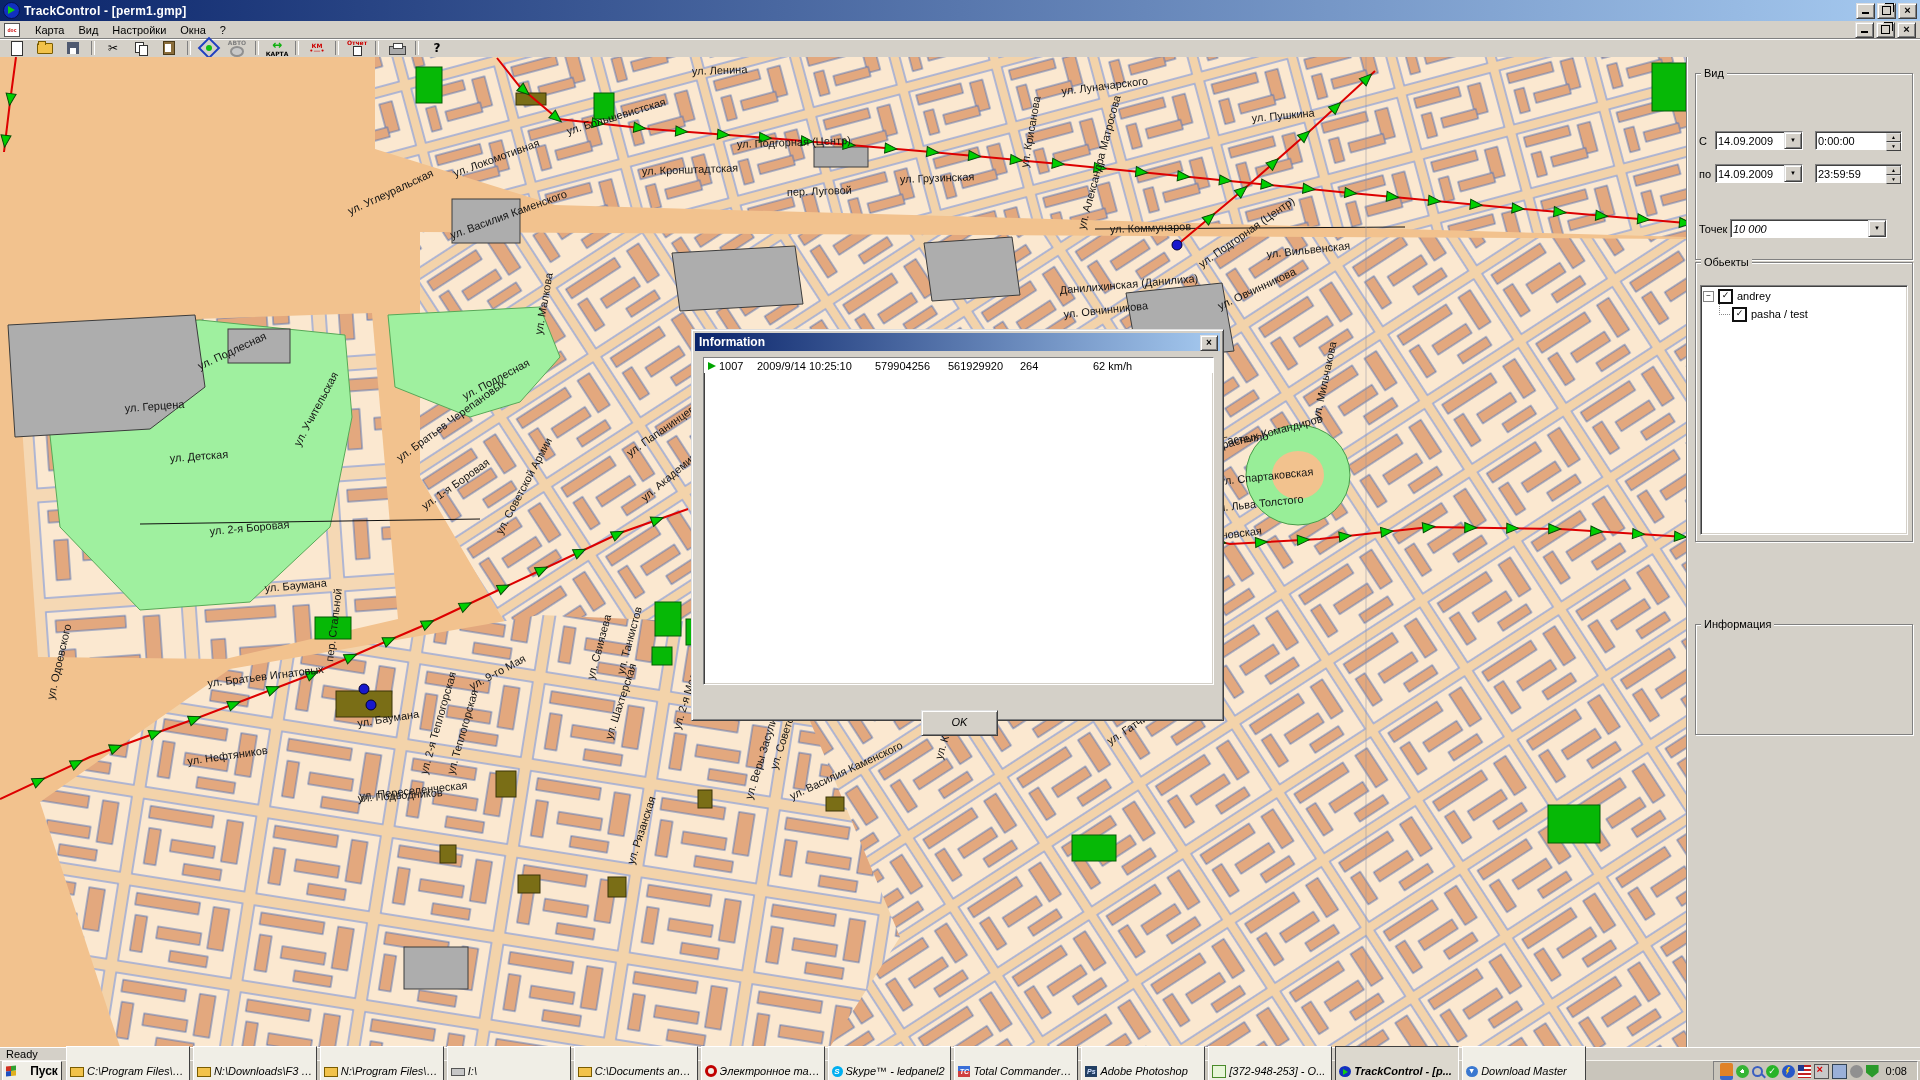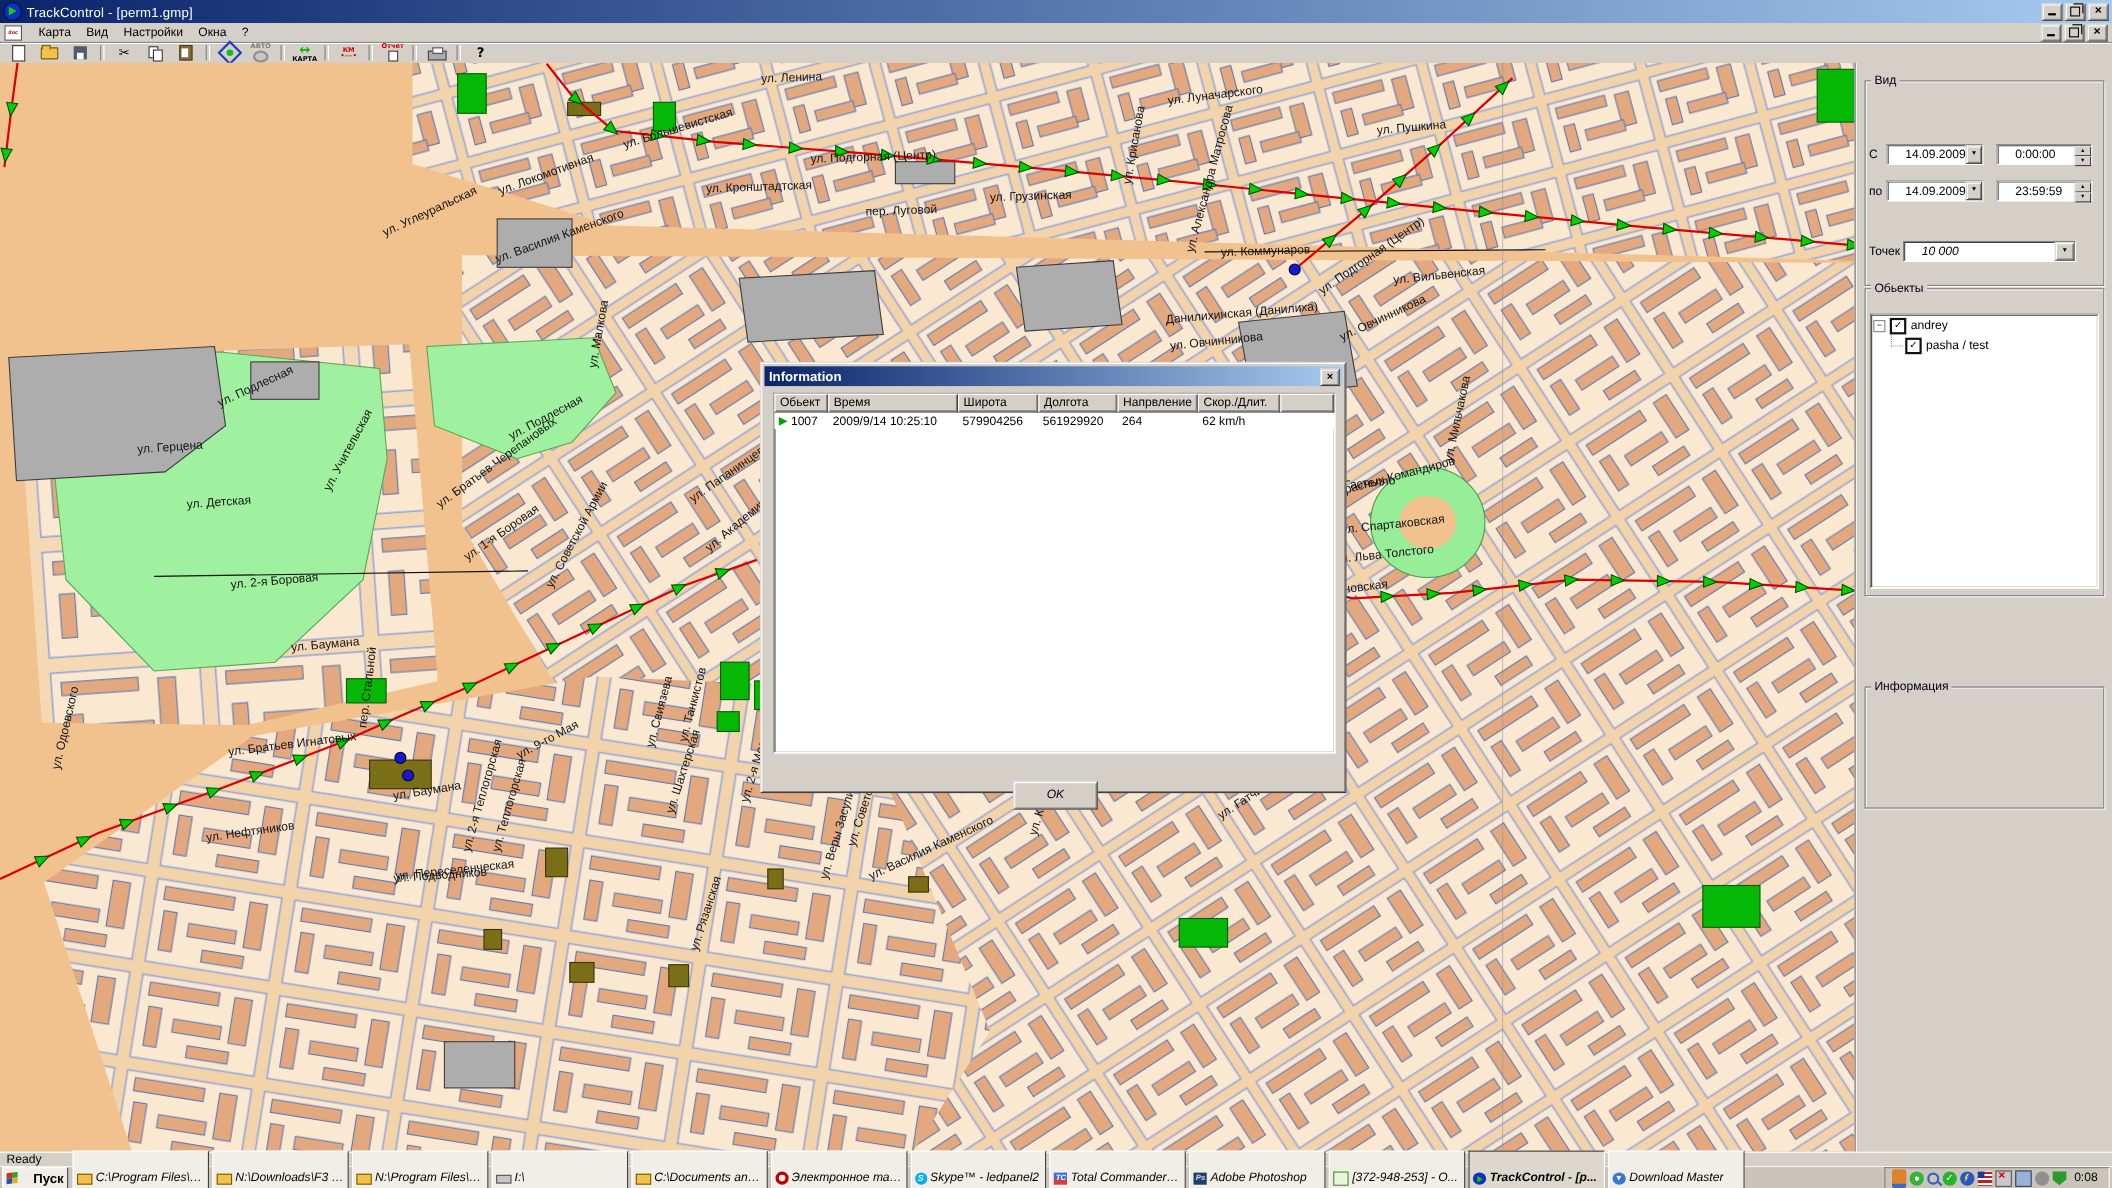--- a/index.html
+++ b/index.html
@@ -6,21 +6,21 @@
   body{width:1920px;height:1080px;overflow:hidden;position:relative;background:#d4d0c8;
        font-family:"Liberation Sans","DejaVu Sans",sans-serif;font-size:11px;color:#000;}
   .abs{position:absolute;}
   
   .out{border:1px solid;border-color:#dfdfdf #404040 #404040 #dfdfdf;box-shadow:inset 1px 1px 0 #fff, inset -1px -1px 0 #808080;background:#d4d0c8;}
   .sunk{border:1px solid;border-color:#808080 #fff #fff #808080;box-shadow:inset 1px 1px 0 #404040, inset -1px -1px 0 #d4d0c8;background:#fff;}
   
   #titlebar{left:0;top:0;width:1920px;height:21px;background:linear-gradient(90deg,#0a246a,#a6caf0);display:flex;align-items:center;}
   #app-icon{width:15px;height:15px;margin:0 4px 0 3px;border-radius:50%;background:#1030c0;border:1px solid #051050;position:relative;}
   #app-icon i{position:absolute;left:4px;top:3px;width:0;height:0;border-left:7px solid #10d010;border-top:4px solid transparent;border-bottom:4px solid transparent;}
-  #title-text{color:#fff;font-weight:normal;font-size:12px;letter-spacing:.2px;}
+  #title-text{color:#fff;font-weight:bold;font-size:12px;letter-spacing:.2px;}
   .winbtns{margin-left:auto;display:flex;gap:2px;padding-right:3px;}
   .wbtn{width:17px;height:14px;font-size:9px;line-height:12px;text-align:center;font-weight:bold;color:#000;}
   .ico-min{display:inline-block;width:7px;height:2px;background:#000;margin-top:8px;}
   .ico-rest{display:inline-block;width:7px;height:7px;border:1px solid #000;box-shadow:2px -2px 0 -0px #d4d0c8,3px -3px 0 #000;margin-top:2px;}
   .ico-x{font-size:11px;line-height:12px;}
   
   #menubar{left:0;top:21px;width:1920px;height:17px;background:#d4d0c8;display:flex;align-items:center;border-bottom:1px solid #fff;}
   #doc-icon{width:14px;height:12px;background:#fff;border:1px solid #555;margin:0 8px 0 4px;position:relative;font-size:5px;color:#c00;line-height:12px;text-align:center;font-weight:bold;}
   .menu-item{padding:1px 7px;cursor:default;}
   #menubar .winbtns{padding-right:4px;}
@@ -49,21 +49,21 @@
   #map-wrap{left:0;top:57px;width:1686px;height:990px;overflow:hidden;background:#f2c28e;}
   .street-label{font-family:"Liberation Sans",sans-serif;font-size:11px;fill:#141414;}
   #splitter{left:1686px;top:57px;width:6px;height:990px;background:#d4d0c8;border-left:1px solid #808080;box-shadow:inset 1px 0 0 #fff;}
   
   #sidebar{left:1692px;top:57px;width:228px;height:990px;background:#d4d0c8;}
   .groupbox{position:absolute;left:3px;right:7px;border:1px solid #808080;box-shadow:inset 1px 1px 0 #fff, 1px 1px 0 #fff;}
   .grouplabel{position:absolute;top:-7px;left:5px;background:#d4d0c8;padding:0 3px;}
   .srow{position:absolute;left:0;width:100%;height:19px;}
   .lbl{position:absolute;left:3px;top:4px;}
   .combo,.spinfield{position:absolute;height:19px;background:#fff;border:1px solid;border-color:#808080 #fff #fff #808080;box-shadow:inset 1px 1px 0 #404040;box-sizing:border-box;display:flex;align-items:center;}
-  .cval{flex:1;padding-left:16px;}
+  .cval{flex:1;padding-left:2px;}
   .ddbtn{width:16px;height:15px;margin:0;font-size:6px;line-height:15px;text-align:center;}
   .spin{width:15px;height:15px;display:flex;flex-direction:column;}
   .spin i{flex:1;font-style:normal;font-size:5px;line-height:7px;text-align:center;border:1px solid;border-color:#dfdfdf #404040 #404040 #dfdfdf;background:#d4d0c8;}
   .treebox{position:absolute;left:4px;right:4px;top:22px;bottom:6px;}
   .treerow{display:flex;align-items:center;height:16px;margin-top:2px;}
   .expbox{width:9px;height:9px;border:1px solid #848484;background:#fff;font-size:8px;line-height:7px;text-align:center;margin:0 4px 0 2px;}
   .cb{width:11px;height:11px;border:2px solid #111;background:#fff;font-size:9px;font-weight:bold;line-height:9px;text-align:center;margin-right:4px;}
   .treerow.child{margin-left:18px;}
   .conn{width:10px;height:10px;border-left:1px dotted #888;border-bottom:1px dotted #888;margin:-6px 2px 4px 0;}
   
@@ -520,29 +520,20 @@
     <span class="grouplabel">Информация</span>
   </div>
 </div>
 
 <div id="dialog" class="abs">
   <div id="dlg-title">
     <span>Information</span>
     <span id="dlg-close" class="out">×</span>
   </div>
   <div id="listview" class="sunk">
-    <div id="lv-head">
-        <div class="hcell" style="width: 49px;">Обьект</div>
-        <div class="hcell" style="width: 118px;">Время</div>
-        <div class="hcell" style="width: 73px;">Широта</div>
-        <div class="hcell" style="width: 72px;">Долгота</div>
-        <div class="hcell" style="width: 73px;">Напрвление</div>
-        <div class="hcell" style="width: 75px;">Скор./Длит.</div>
-        <div class="hcell" style="width: 48px; flex: 1 1 0%;"></div>
-      </div>
     <div id="lv-row">
         <div class="rcell" style="width: 49px;">
           <span class="row-arrow"></span>
           <span>1007</span>
         </div>
         <div class="rcell" style="width: 118px;">
           <span>2009/9/14 10:25:10</span>
         </div>
         <div class="rcell" style="width: 73px;">
           <span>579904256</span>

